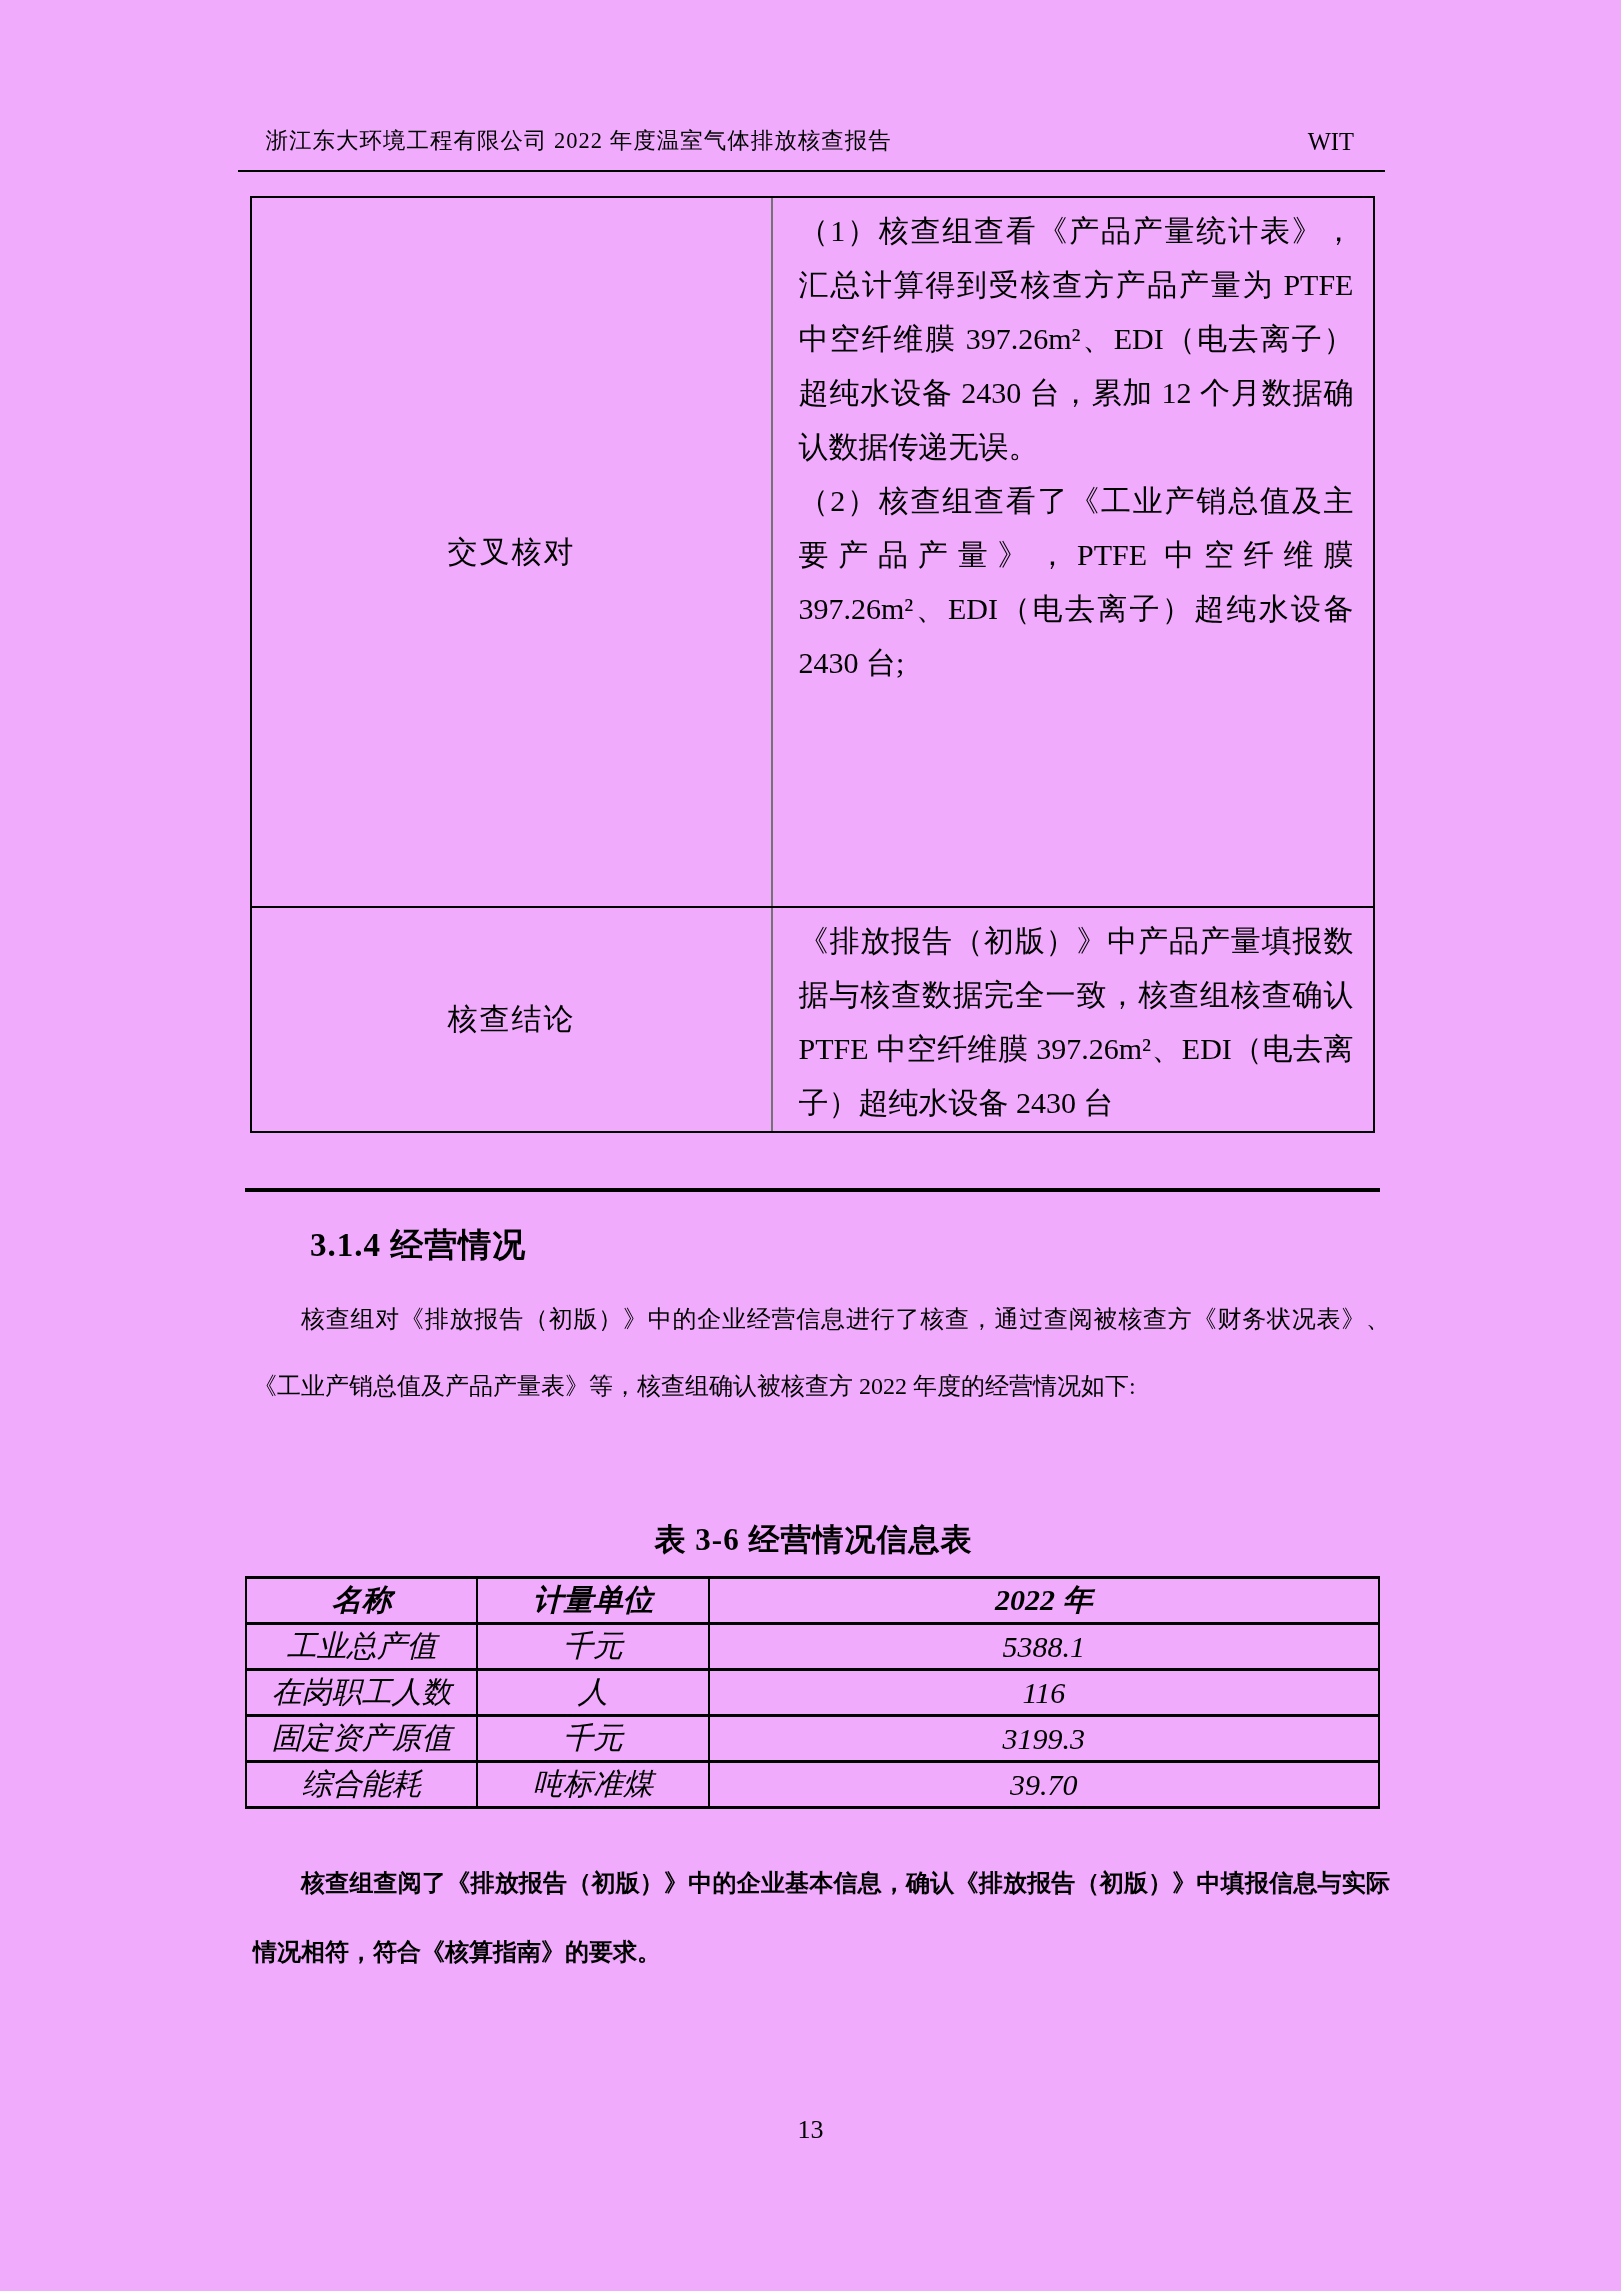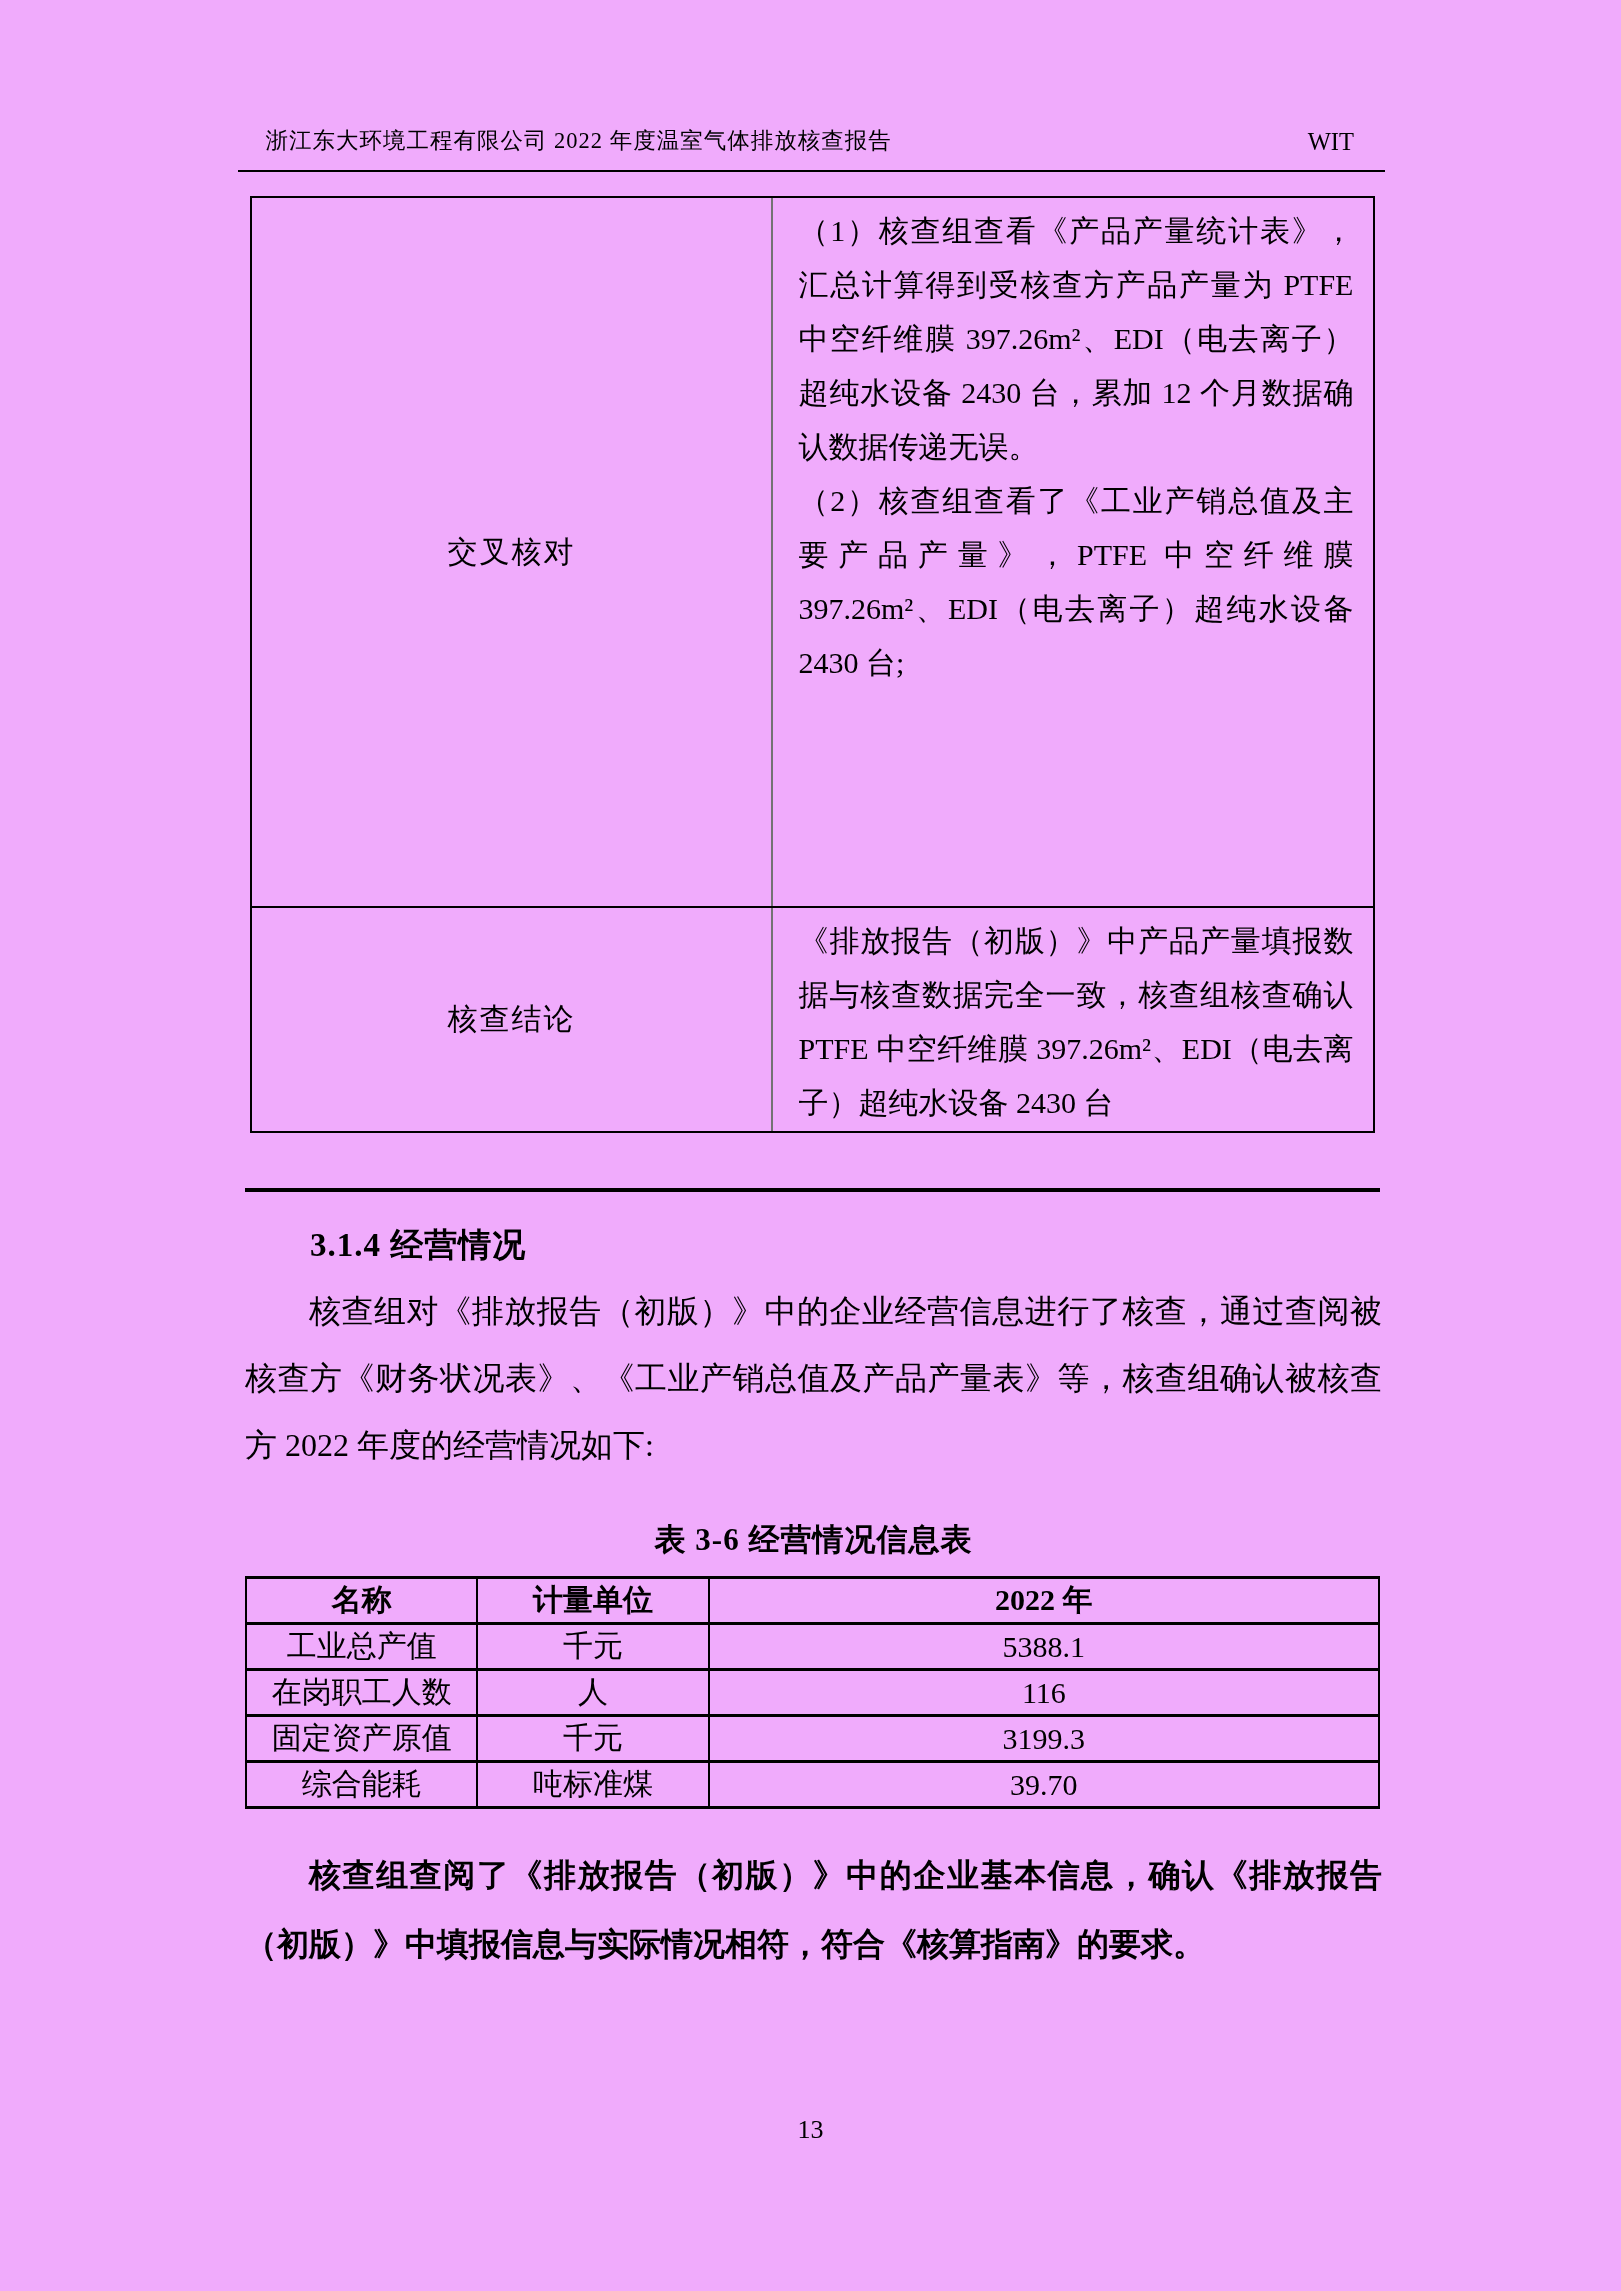--- a/index.html
+++ b/index.html
@@ -91,25 +91,25 @@
     font-size: 33px;
     font-weight: bold;
     letter-spacing: 1px;
   }
 
   
   .body-para {
     position: absolute;
     left: 245px;
     width: 1137px;
-    font-size: 32px;
+    font-size: 24px;
     line-height: 67px;
     text-align: justify;
     text-indent: 2em;
-    margin: 0;
+    margin: 8px;
   }
   .para-intro { top: 1278px; }
   .para-conclusion {
     top: 1841px;
     font-weight: bold;
     line-height: 69px;
   }
 
   
   .info-caption {
@@ -132,20 +132,21 @@
   }
   .info-table td, .info-table th {
     border-left: 2px solid #000;
     border-right: 2px solid #000;
     border-top: 3.9px solid #000;
     border-bottom: 3.9px solid #000;
     text-align: center;
     vertical-align: middle;
     height: 43px;
     padding: 0 3.9px;
+    font-style: italic;
   }
   .info-table th { font-weight: bold; }
   .col-name { width: 226px; }
   .col-unit { width: 226px; }
   .col-year { width: 674px; }
 
   
   .page-number {
     position: absolute;
     left: 0;

